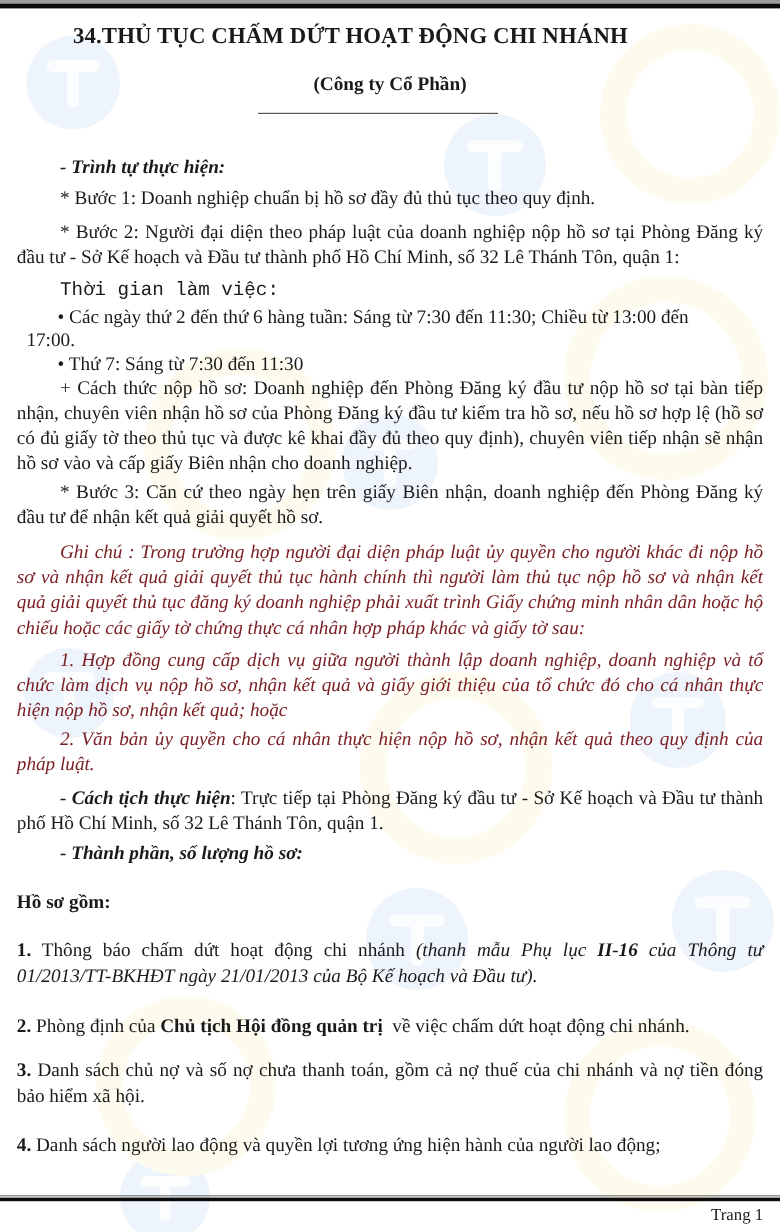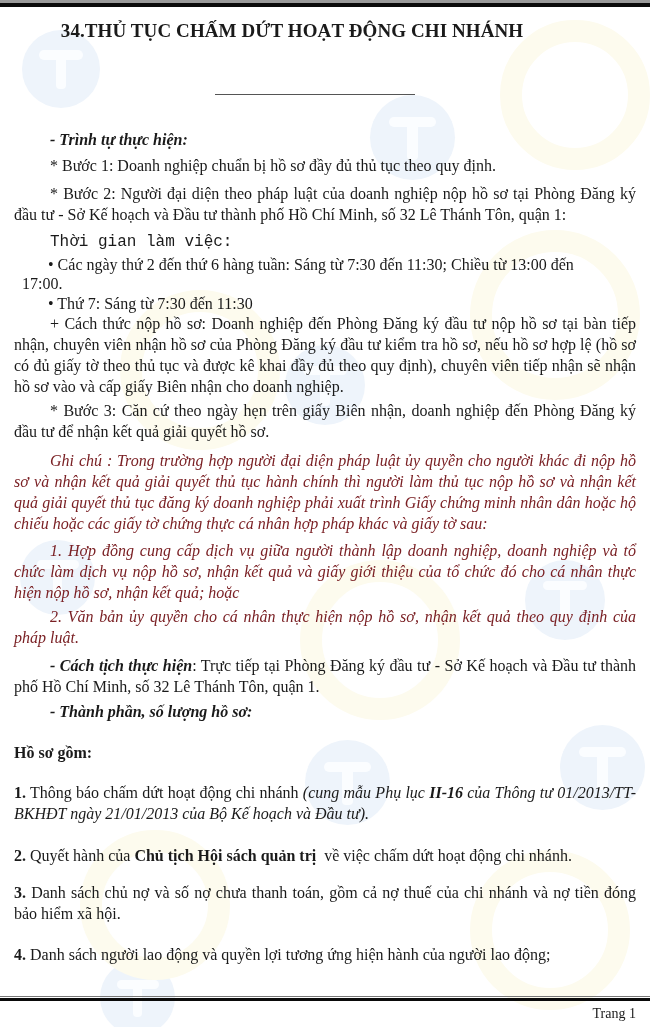--- a/index.html
+++ b/index.html
@@ -73,20 +73,21 @@
 <div class="wm-ring" style="left:470px;top:230px;width:170px;height:170px;"></div>
 <div class="wm-ring" style="left:300px;top:560px;width:160px;height:160px;"></div>
 <div class="wm-ring" style="left:80px;top:830px;width:150px;height:150px;"></div>
 <div class="wm-ring" style="left:470px;top:850px;width:160px;height:160px;"></div>
 
 <div class="top-border"></div>
 <div class="top-border2"></div>
 
 <div class="page">
   <div class="title">34.THỦ TỤC CHẤM DỨT HOẠT ĐỘNG CHI NHÁNH</div>
+  <div class="subtitle">(Công ty Cổ Phần)</div>
   <div class="title-rule"></div>
 
   <div class="p indent bi" style="top:129px;">- Trình tự thực hiện:</div>
   <div class="p indent" style="top:155px;">* Bước 1: Doanh nghiệp chuẩn bị hồ sơ đầy đủ thủ tục theo quy định.</div>
   <div class="p indent" style="top:183px;">* Bước 2: Người đại diện theo pháp luật của doanh nghiệp nộp hồ sơ tại Phòng Đăng ký đầu tư - Sở Kế hoạch và Đầu tư thành phố Hồ Chí Minh, số 32 Lê Thánh Tôn, quận 1:</div>
   <div class="p indent" style="top:232px;font-family:Liberation Mono, monospace;">Thời gian làm việc:</div>
   <div class="p indent-s" style="top:254px;">• Các ngày thứ 2 đến thứ 6 hàng tuần: Sáng từ 7:30 đến 11:30; Chiều từ 13:00 đến</div>
   <div class="p" style="top:273px;left:22px;">17:00.</div>
   <div class="p indent-s" style="top:293px;">• Thứ 7: Sáng từ 7:30 đến 11:30</div>
   <div class="p indent" style="top:313px;">+ Cách thức nộp hồ sơ: Doanh nghiệp đến Phòng Đăng ký đầu tư nộp hồ sơ tại bàn tiếp nhận, chuyên viên nhận hồ sơ của Phòng Đăng ký đầu tư kiểm tra hồ sơ, nếu hồ sơ hợp lệ (hồ sơ có đủ giấy tờ theo thủ tục và được kê khai đầy đủ theo quy định), chuyên viên tiếp nhận sẽ nhận hồ sơ vào và cấp giấy Biên nhận cho doanh nghiệp.</div>
@@ -94,23 +95,23 @@
 
   <div class="p indent red" style="top:450px;">Ghi chú : Trong trường hợp người đại diện pháp luật ủy quyền cho người khác đi nộp hồ sơ và nhận kết quả giải quyết thủ tục hành chính thì người làm thủ tục nộp hồ sơ và nhận kết quả giải quyết thủ tục đăng ký doanh nghiệp phải xuất trình Giấy chứng minh nhân dân hoặc hộ chiếu hoặc các giấy tờ chứng thực cá nhân hợp pháp khác và giấy tờ sau:</div>
   <div class="p indent red" style="top:540px;">1. Hợp đồng cung cấp dịch vụ giữa người thành lập doanh nghiệp, doanh nghiệp và tổ chức làm dịch vụ nộp hồ sơ, nhận kết quả và giấy giới thiệu của tổ chức đó cho cá nhân thực hiện nộp hồ sơ, nhận kết quả; hoặc</div>
   <div class="p indent red" style="top:606px;">2. Văn bản ủy quyền cho cá nhân thực hiện nộp hồ sơ, nhận kết quả theo quy định của pháp luật.</div>
 
   <div class="p indent" style="top:655px;"><span class="bi">- Cách tịch thực hiện</span><span>: Trực tiếp tại Phòng Đăng ký đầu tư - Sở Kế hoạch và Đầu tư thành phố Hồ Chí Minh, số 32 Lê Thánh Tôn, quận 1.</span></div>
 
   <div class="p b" style="top:742px;">Hồ sơ gồm:</div>
   <div class="p indent bi" style="top:701px;">- Thành phần, số lượng hồ sơ:</div>
 
-  <div class="p" style="top:782px;"><span class="b">1.</span><span> Thông báo chấm dứt hoạt động chi nhánh </span><span class="i">(cung mẫu Phụ lục </span><span class="bi">II-16</span><span class="i"> của Thông tư 01/2013/TT-BKHĐT ngày 21/01/2013 của Bộ Kế hoạch và Đầu tư).</span></div>
+  <div class="p" style="top:782px;"><span class="b">1.</span><span> Thông báo chấm dứt hoạt động chi nhánh </span><span class="i">(thanh mẫu Phụ lục </span><span class="bi">II-16</span><span class="i"> của Thông tư 01/2013/TT-BKHĐT ngày 21/01/2013 của Bộ Kế hoạch và Đầu tư).</span></div>
 
-  <div class="p" style="top:845px;"><span class="b">2.</span><span> Quyết hành của </span><span class="b">Chủ tịch Hội sách quản trị</span><span style="white-space:pre">  về việc chấm dứt hoạt động chi nhánh.</span></div>
+  <div class="p" style="top:845px;"><span class="b">2.</span><span> Phòng định của </span><span class="b">Chủ tịch Hội đồng quản trị</span><span style="white-space:pre">  về việc chấm dứt hoạt động chi nhánh.</span></div>
 
   <div class="p" style="top:882px;"><span class="b">3.</span><span> Danh sách chủ nợ và số nợ chưa thanh toán, gồm cả nợ thuế của chi nhánh và nợ tiền đóng bảo hiểm xã hội.</span></div>
 
   <div class="p" style="top:944px;"><span class="b">4.</span><span> Danh sách người lao động và quyền lợi tương ứng hiện hành của người lao động;</span></div>
 </div>
 
 <div class="footer-rule1"></div>
 <div class="footer-rule2"></div>
 <div class="page-num">Trang 1</div>
 

